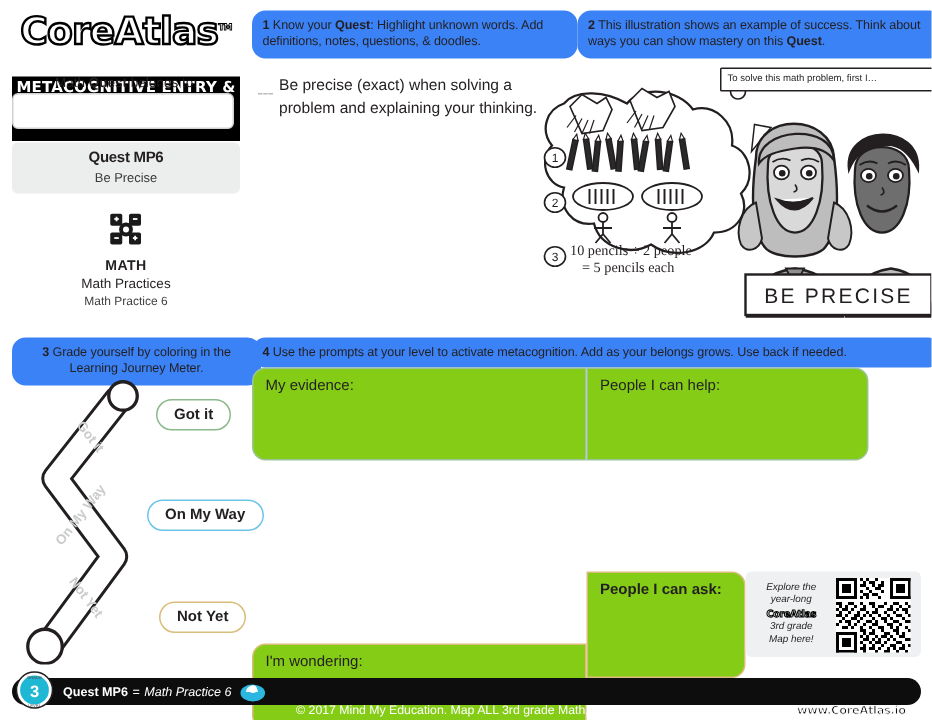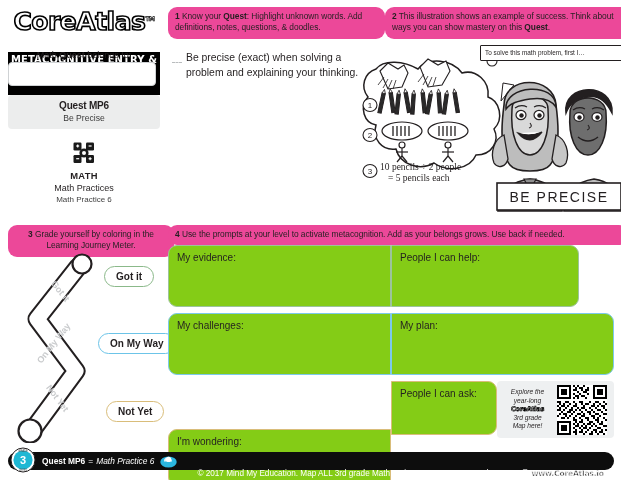--- a/index.html
+++ b/index.html
@@ -8,21 +8,21 @@
     background:#ffffff;
     font-family:"Liberation Sans", sans-serif;
     color:#231f20;
     overflow:hidden;
     position:relative;
   }
   .sheet{position:absolute;inset:0;}
 
   
   .instr{
-    background:#ec4899;color:#231f20;
+    background:#3b82f6;color:#231f20;
     border-radius:9px;
     font-size:8.4px;line-height:11.4px;
     padding:4px 7px 5px 7px;
     letter-spacing:-0.05px;
   }
   .instr b{font-weight:bold;}
   .num{font-weight:bold;}
 
   
   .logo-wrap{position:absolute;left:8px;top:6px;width:152px;}
@@ -420,34 +420,26 @@
 
   <div class="prompt-row row1 row-green">
     <div class="prompt-box prompt-left" style="width:223px;height:62px;">
       <span class="lbl">My evidence:</span>
     </div>
     <div class="prompt-box prompt-right" style="width:188px;height:62px;">
       <span class="lbl">People I can help:</span>
     </div>
   </div>
 
-  <div class="prompt-row row2 row-blue">
-    <div class="prompt-box prompt-left" style="width:223px;height:62px;">
-      <span class="lbl">My challenges:</span>
-    </div>
-    <div class="prompt-box prompt-right" style="width:223px;height:62px;">
-      <span class="lbl">My plan:</span>
-    </div>
-  </div>
 
   <div class="prompt-row row3 row-gold">
     <div class="prompt-box prompt-left" style="width:223px;height:57px;margin-top:48px;">
       <span class="lbl">I'm wondering:</span>
     </div>
-    <div class="prompt-box prompt-right" style="width:106px;height:54px;">
+    <div class="prompt-box prompt-right" style="width:106px;height:71px;font-weight:bold;">
       <span class="lbl">People I can ask:</span>
     </div>
   </div>
 
   <div class="qr-panel">
     <div class="qr-text">
       <span>Explore the</span><br>
       <span>year-long</span><br>
       <span class="brandline">CoreAtlas</span><br>
       <span>3rd grade</span><br>

